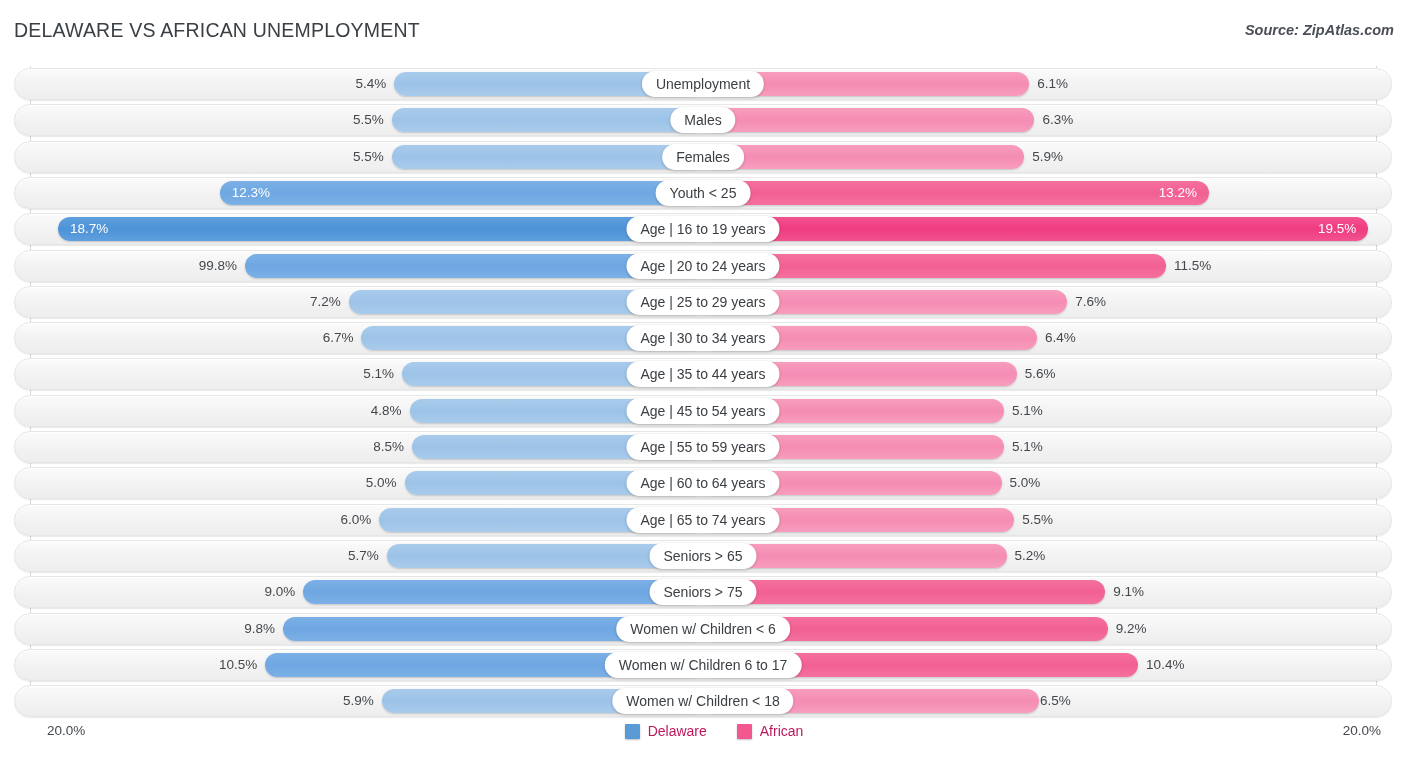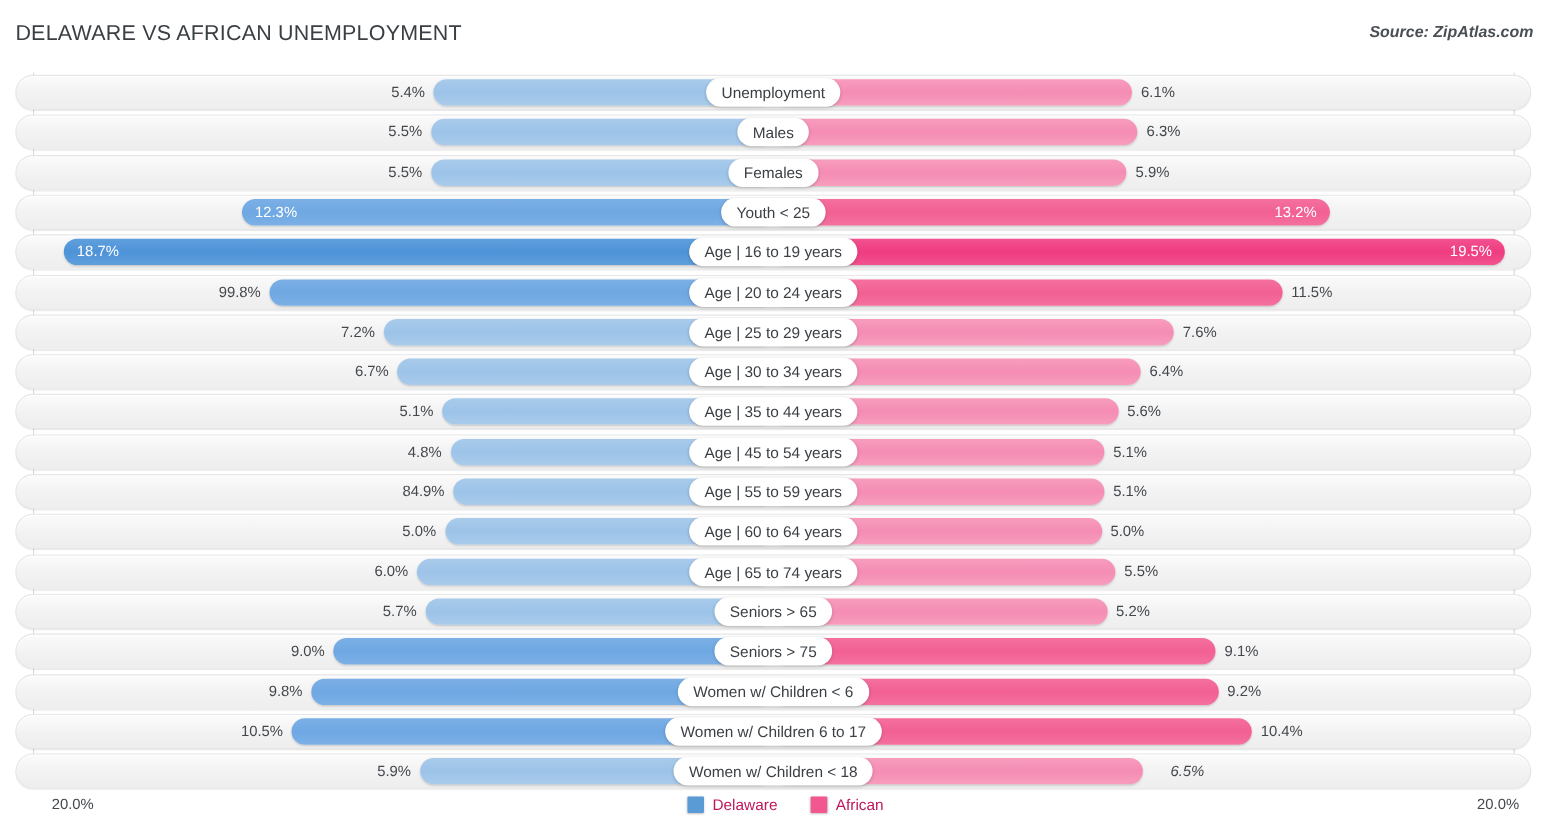--- a/index.html
+++ b/index.html
@@ -173,21 +173,21 @@
         <div class="bar left " style="left: 395.56px; width: 293.44px;"></div>
         <div class="bar right " style="left: 689px; width: 301.03px;"></div>
         <div class="val left" style="left: 315.56px; width: 72px;">4.8%</div>
         <div class="val right" style="left: 998.03px; width: 72px;">5.1%</div>
         <div class="pill">Age | 45 to 54 years</div>
       </div>
       <div class="row" style="top: 371px;">
         <div class="track"></div>
         <div class="bar left " style="left: 398.09px; width: 290.91px;"></div>
         <div class="bar right " style="left: 689px; width: 301.03px;"></div>
-        <div class="val left" style="left: 318.09px; width: 72px;">84.9%</div>
+        <div class="val left" style="left: 318.09px; width: 72px;">8.5%</div>
         <div class="val right" style="left: 998.03px; width: 72px;">5.1%</div>
         <div class="pill">Age | 55 to 59 years</div>
       </div>
       <div class="row" style="top: 407.3px;">
         <div class="track"></div>
         <div class="bar left " style="left: 390.5px; width: 298.5px;"></div>
         <div class="bar right " style="left: 689px; width: 298.5px;"></div>
         <div class="val left" style="left: 310.5px; width: 72px;">5.0%</div>
         <div class="val right" style="left: 995.5px; width: 72px;">5.0%</div>
         <div class="pill">Age | 60 to 64 years</div>
@@ -230,21 +230,21 @@
         <div class="bar right hl1" style="left: 689px; width: 435.12px;"></div>
         <div class="val left" style="left: 171.35px; width: 72px;">10.5%</div>
         <div class="val right" style="left: 1132.12px; width: 72px;">10.4%</div>
         <div class="pill">Women w/ Children 6 to 17</div>
       </div>
       <div class="row" style="top: 625.1px;">
         <div class="track"></div>
         <div class="bar left " style="left: 367.73px; width: 321.27px;"></div>
         <div class="bar right " style="left: 689px; width: 336.45px;"></div>
         <div class="val left" style="left: 287.73px; width: 72px;">5.9%</div>
-        <div class="val right" style="left: 1050px; width: 72px; font-style: italic;">6.5%</div>
+        <div class="val right" style="left: 1026px; width: 72px;">6.5%</div>
         <div class="pill">Women w/ Children &lt; 18</div>
       </div>
     </div>
 </div>
 
 <div id="footer">
   <div class="axis-tick" id="tick-left">20.0%</div>
   <div class="axis-tick" id="tick-right">20.0%</div>
   <div id="legend">
       <div class="legend-item">

